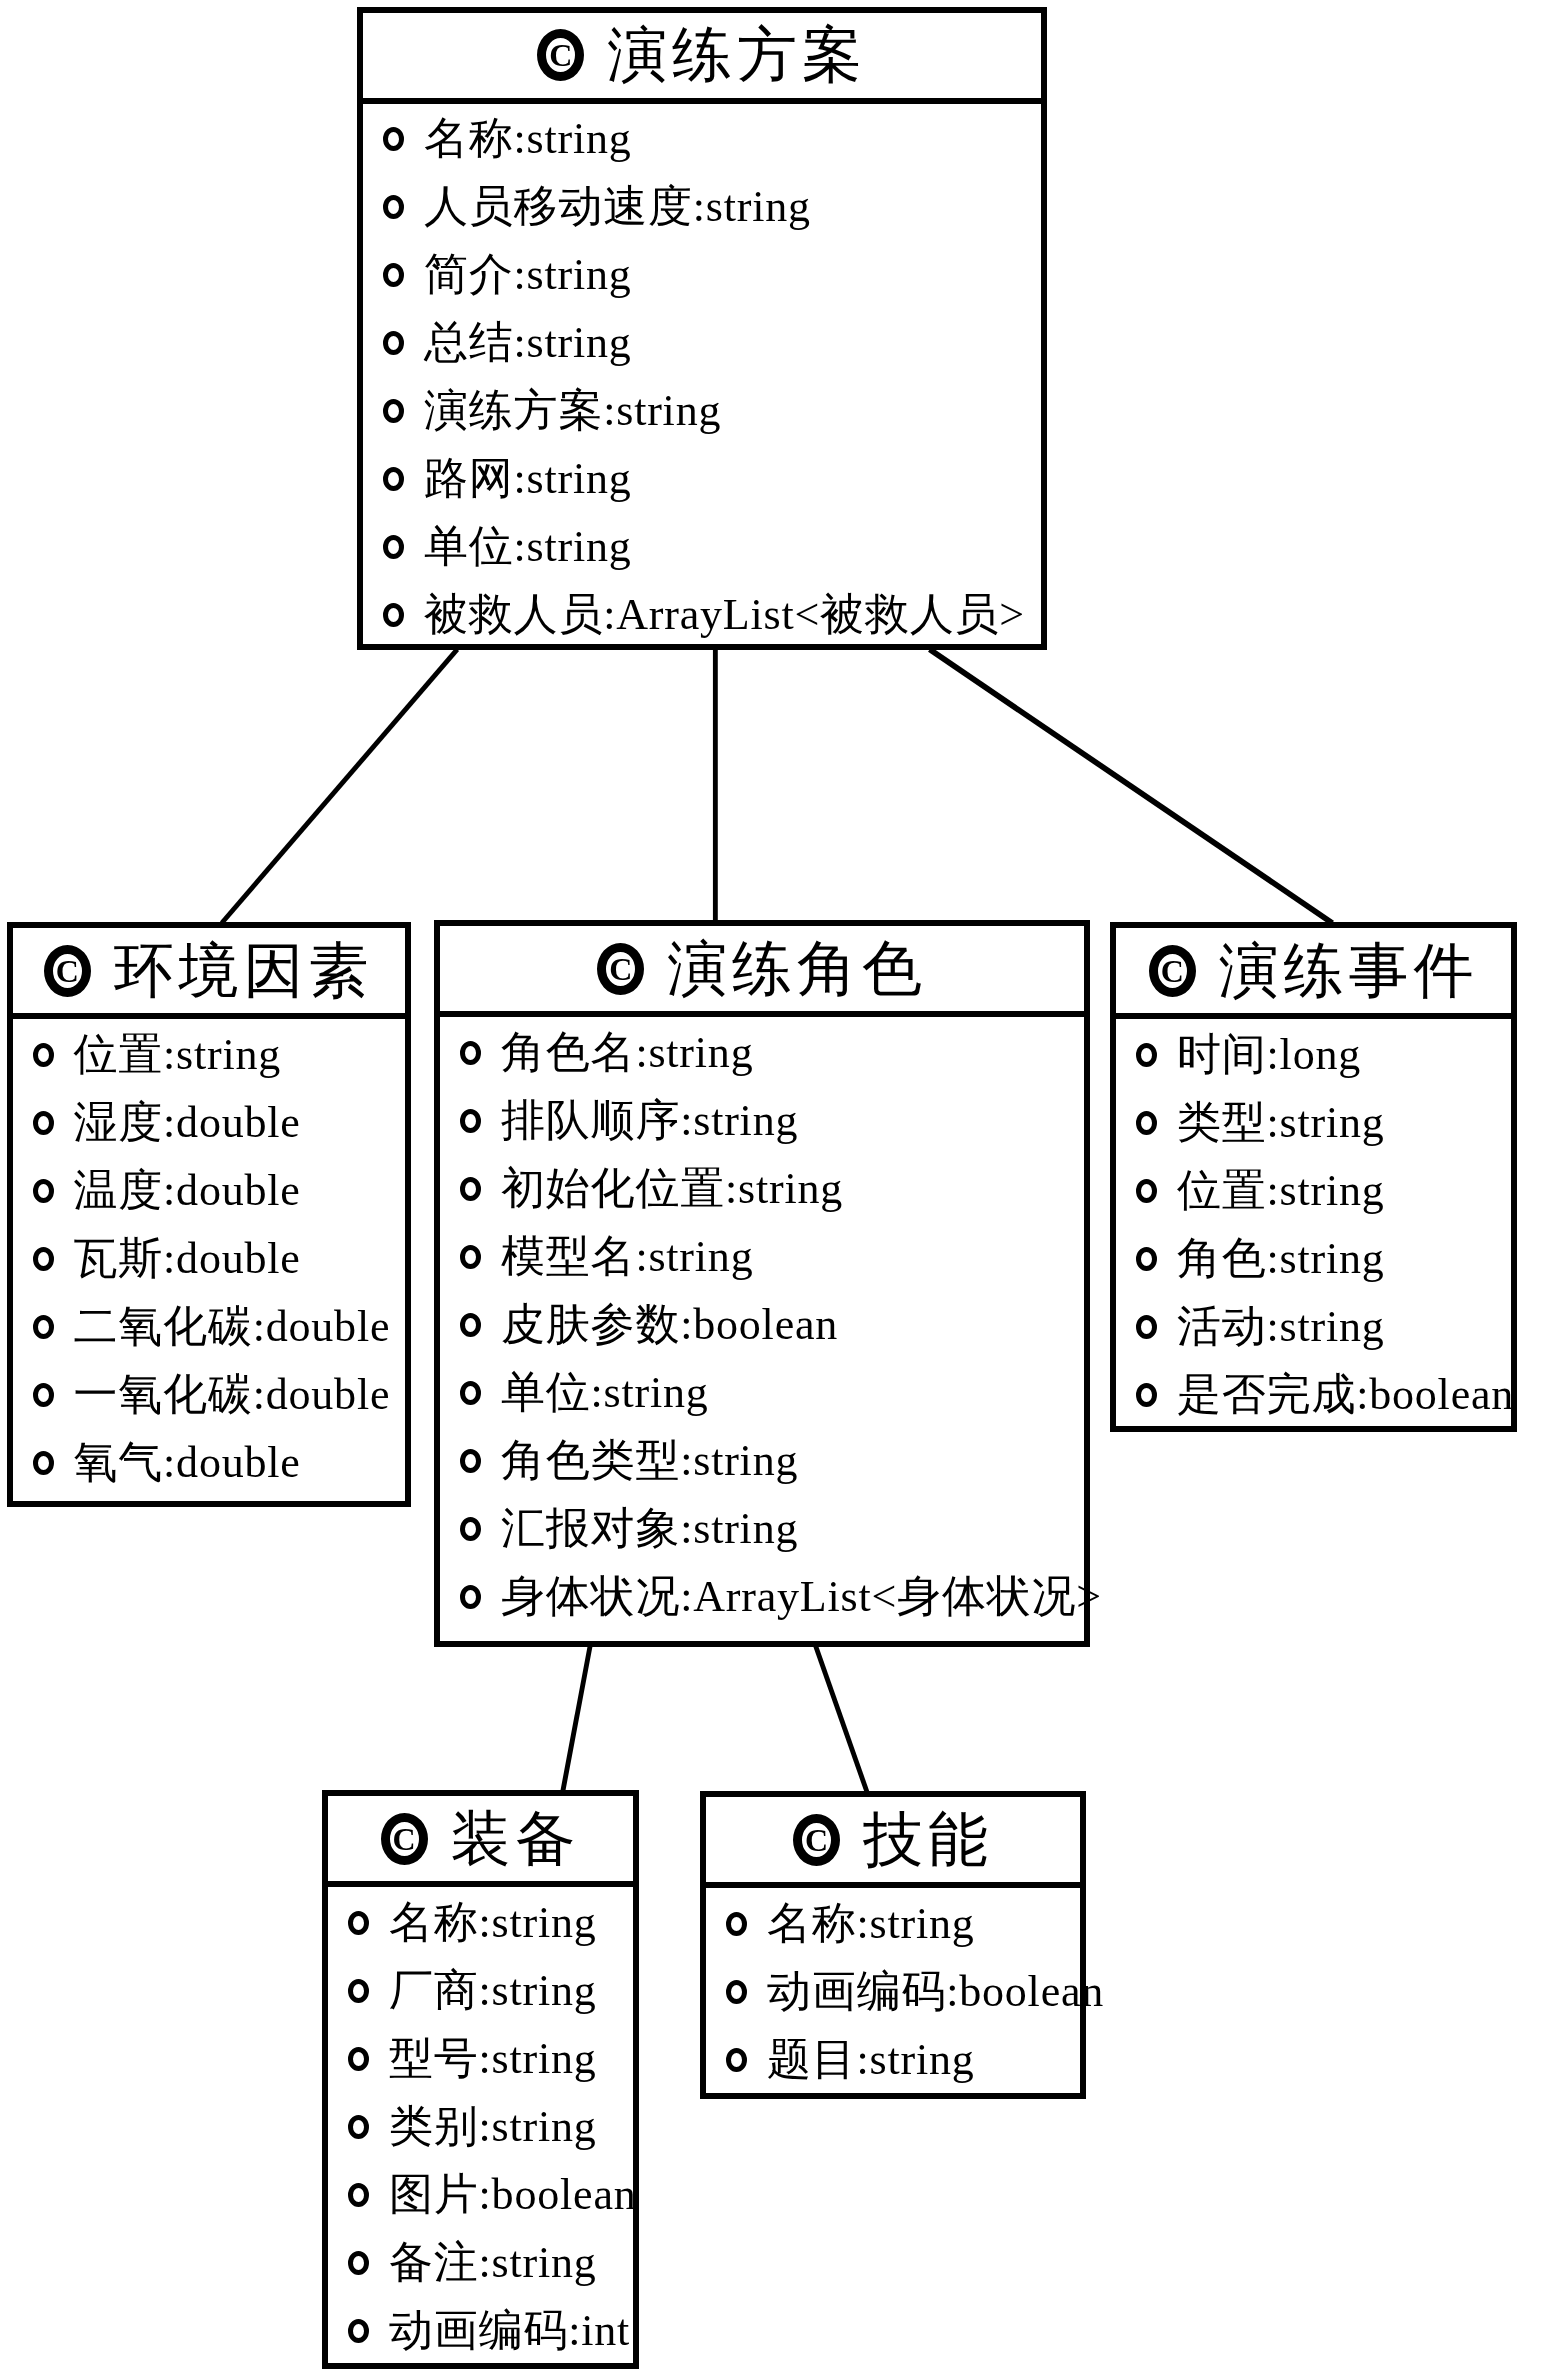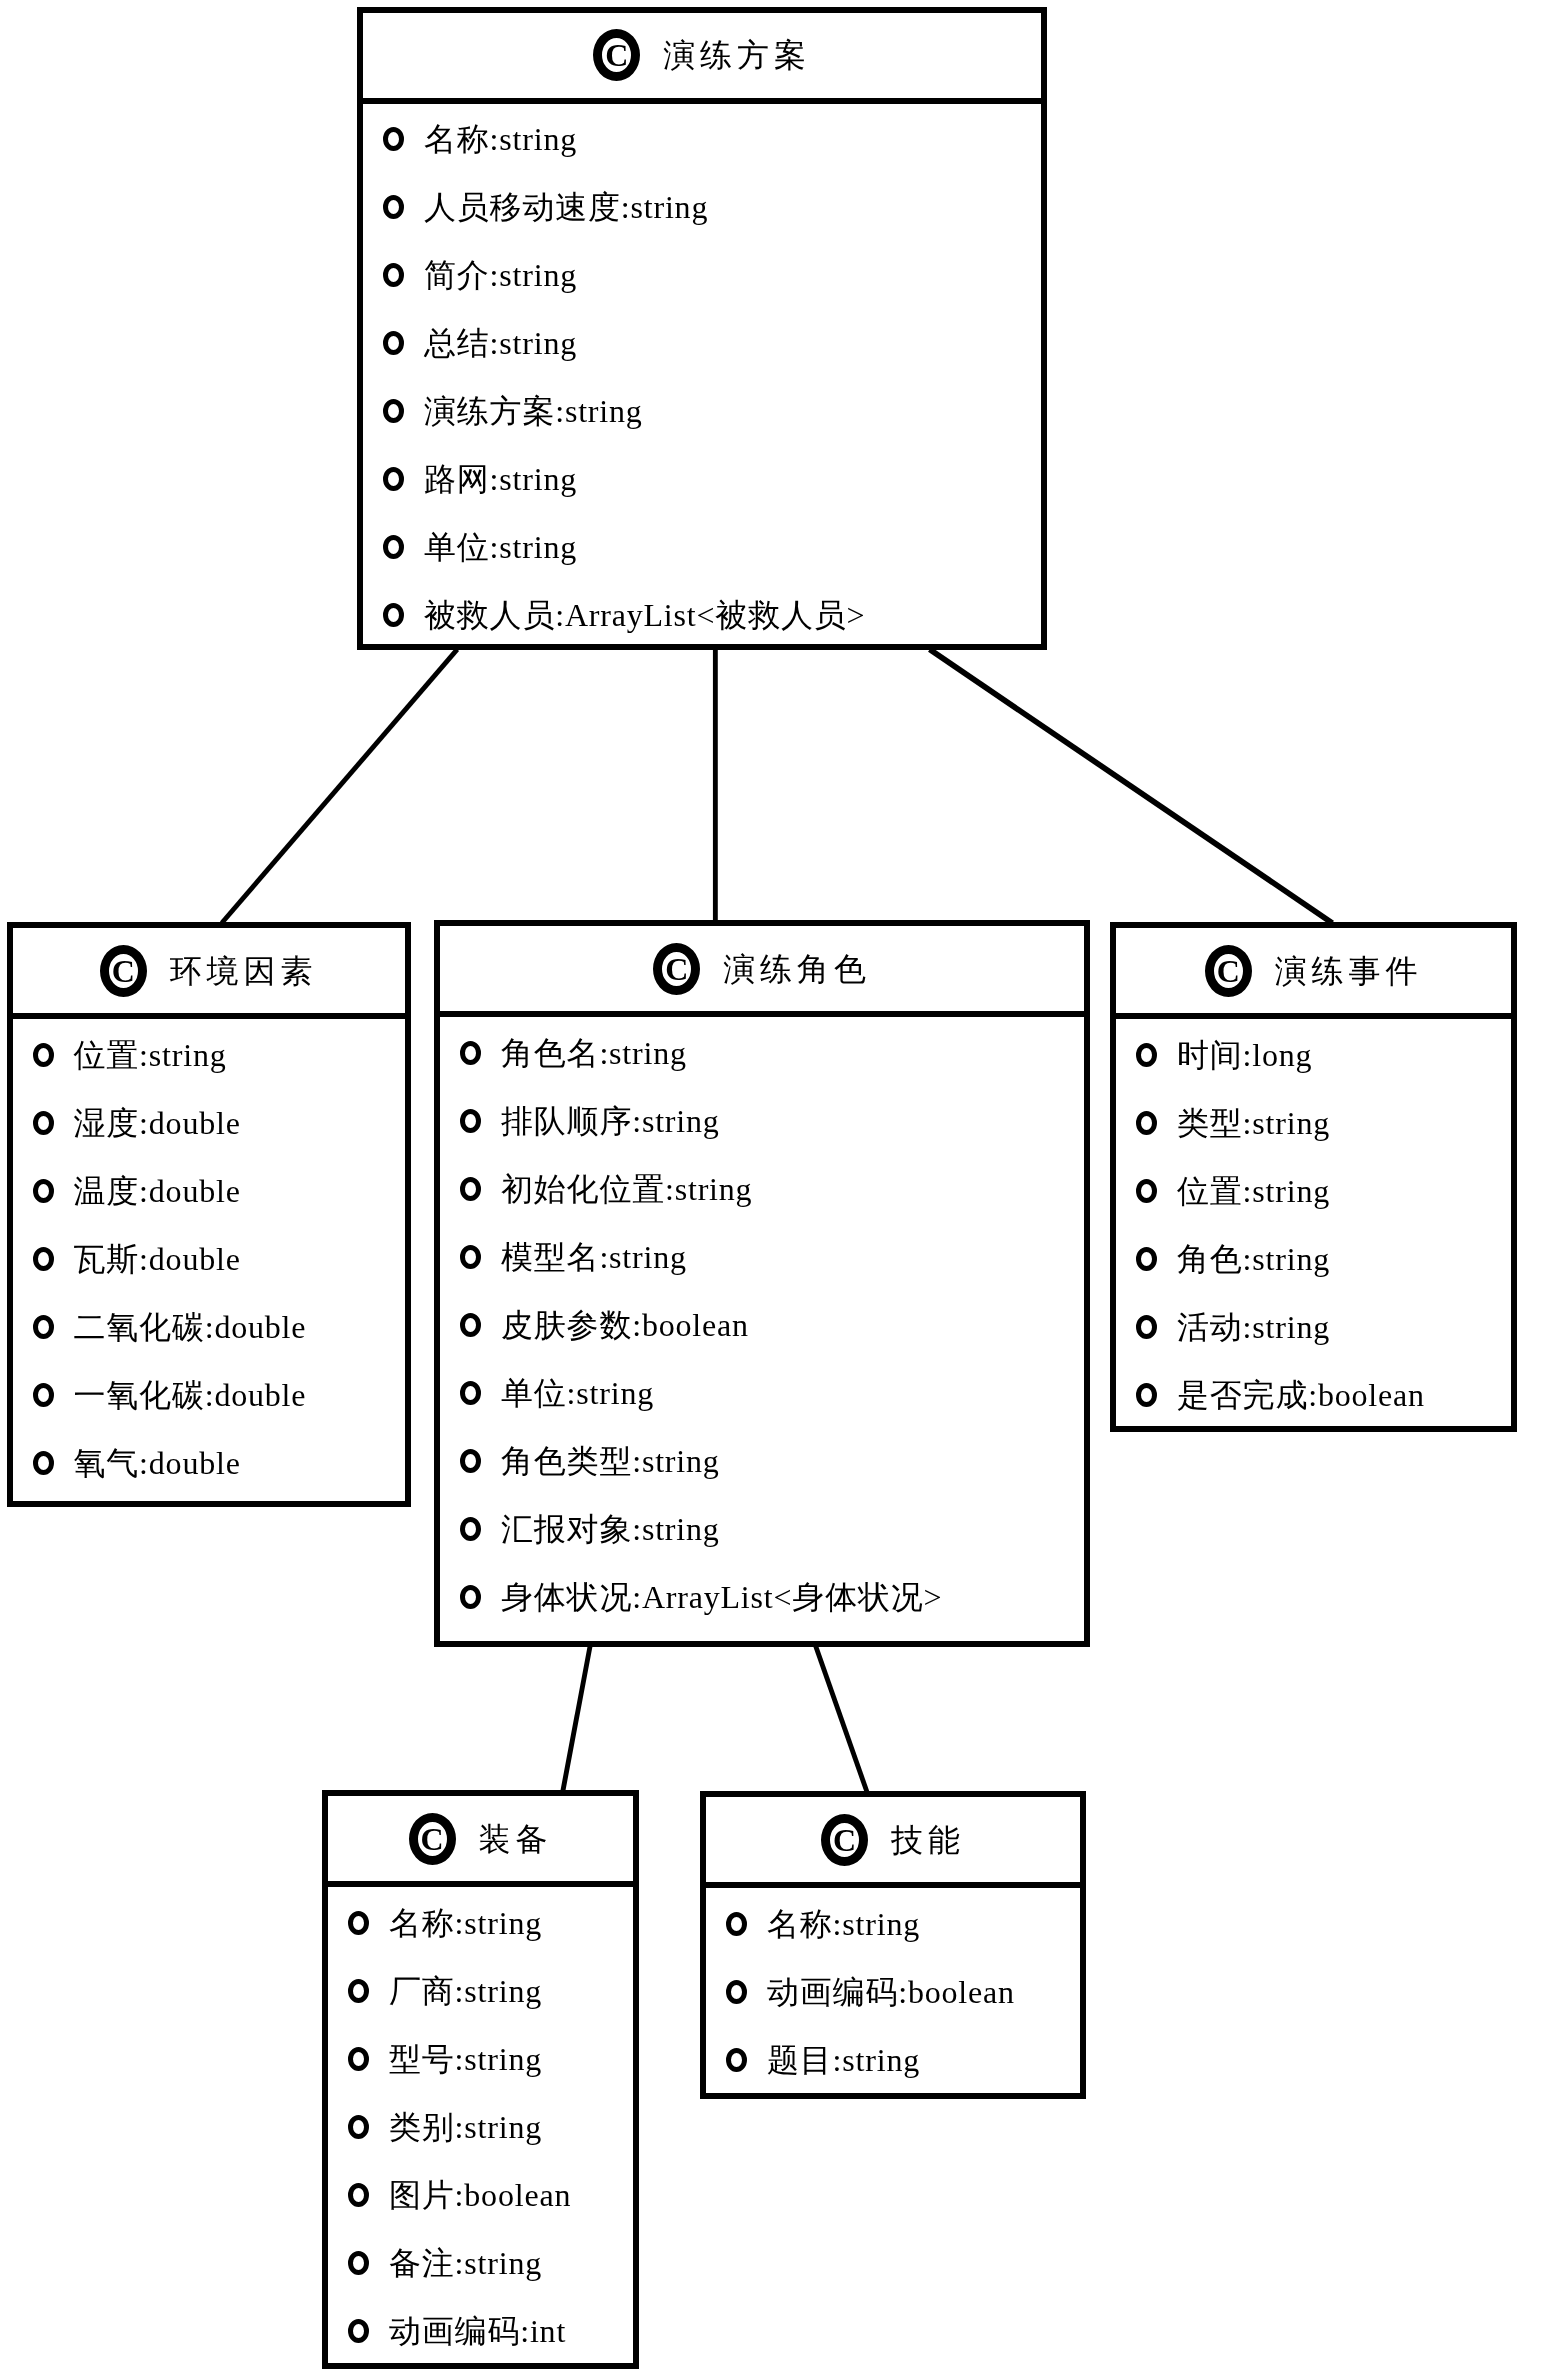--- a/index.html
+++ b/index.html
@@ -16,34 +16,34 @@
   .class-header{
     height:91px;border-bottom:6.5px solid #000;flex:0 0 auto;
     display:flex;align-items:center;justify-content:center;gap:23px;
   }
   .class-icon{
     width:47px;height:52px;border:9px solid #000;border-radius:50%;
     display:flex;align-items:center;justify-content:center;
     font-weight:bold;font-size:32px;line-height:1;flex:0 0 auto;
   }
   .class-title{
-    font-size:32px;line-height:1;letter-spacing:4.9px;white-space:nowrap;
+    font-size:60px;line-height:1;letter-spacing:4.9px;white-space:nowrap;
   }
   .class-attrs{
     flex:1 1 auto;padding-top:1.6px;overflow:visible;
   }
   .attr-row{
     height:68px;display:flex;align-items:center;padding-left:20px;gap:20px;
     white-space:nowrap;
   }
   .attr-bullet{
     width:21px;height:24px;border:5.7px solid #000;border-radius:50%;flex:0 0 auto;
   }
   .attr-text{
-    font-size:32px;line-height:1;letter-spacing:0.8px;text-align:right;
+    font-size:44px;line-height:1;letter-spacing:0.8px;text-align:right;
   }
 </style>
 </head>
 <body>
 
 <svg id="connector-layer" viewBox="0 0 1904 2928" xmlns="http://www.w3.org/2000/svg">
   <line x1="563" y1="800" x2="273" y2="1137" stroke="#000" stroke-width="6"></line>
   <line x1="881" y1="800" x2="881" y2="1135" stroke="#000" stroke-width="6"></line>
   <line x1="1145" y1="800" x2="1641" y2="1137" stroke="#000" stroke-width="7"></line>
   <line x1="727" y1="2026" x2="693" y2="2207" stroke="#000" stroke-width="6"></line>

